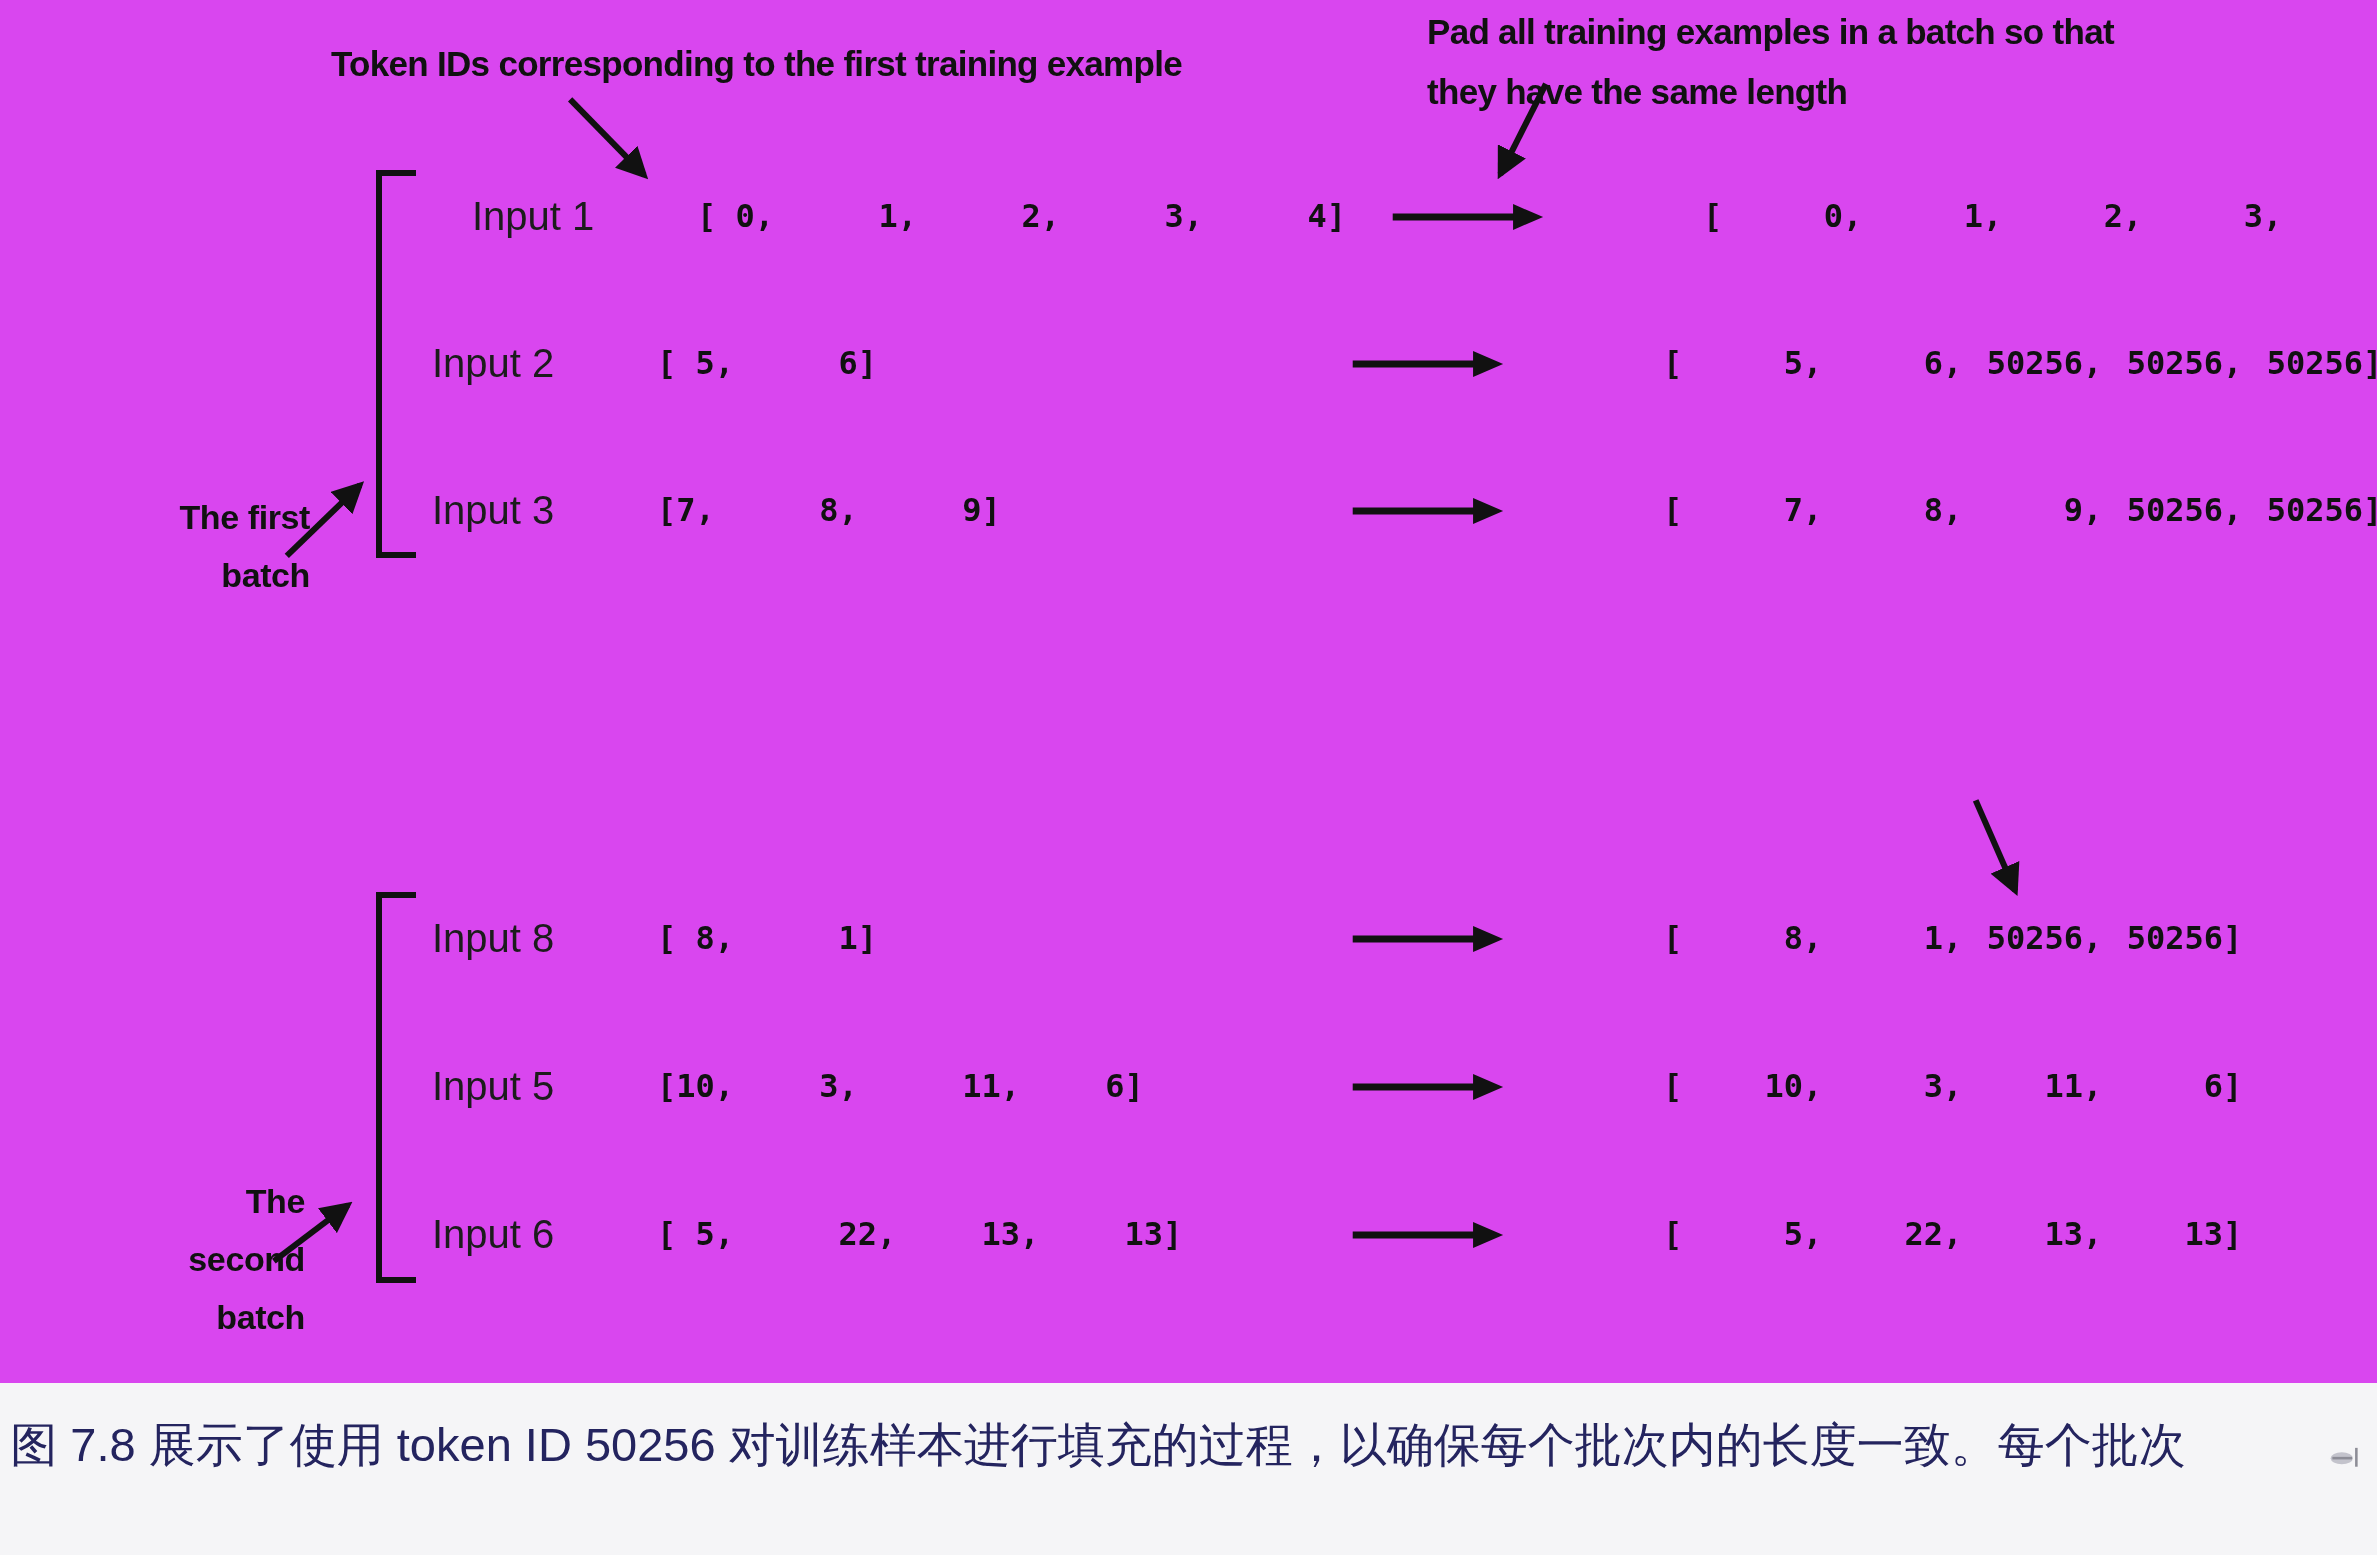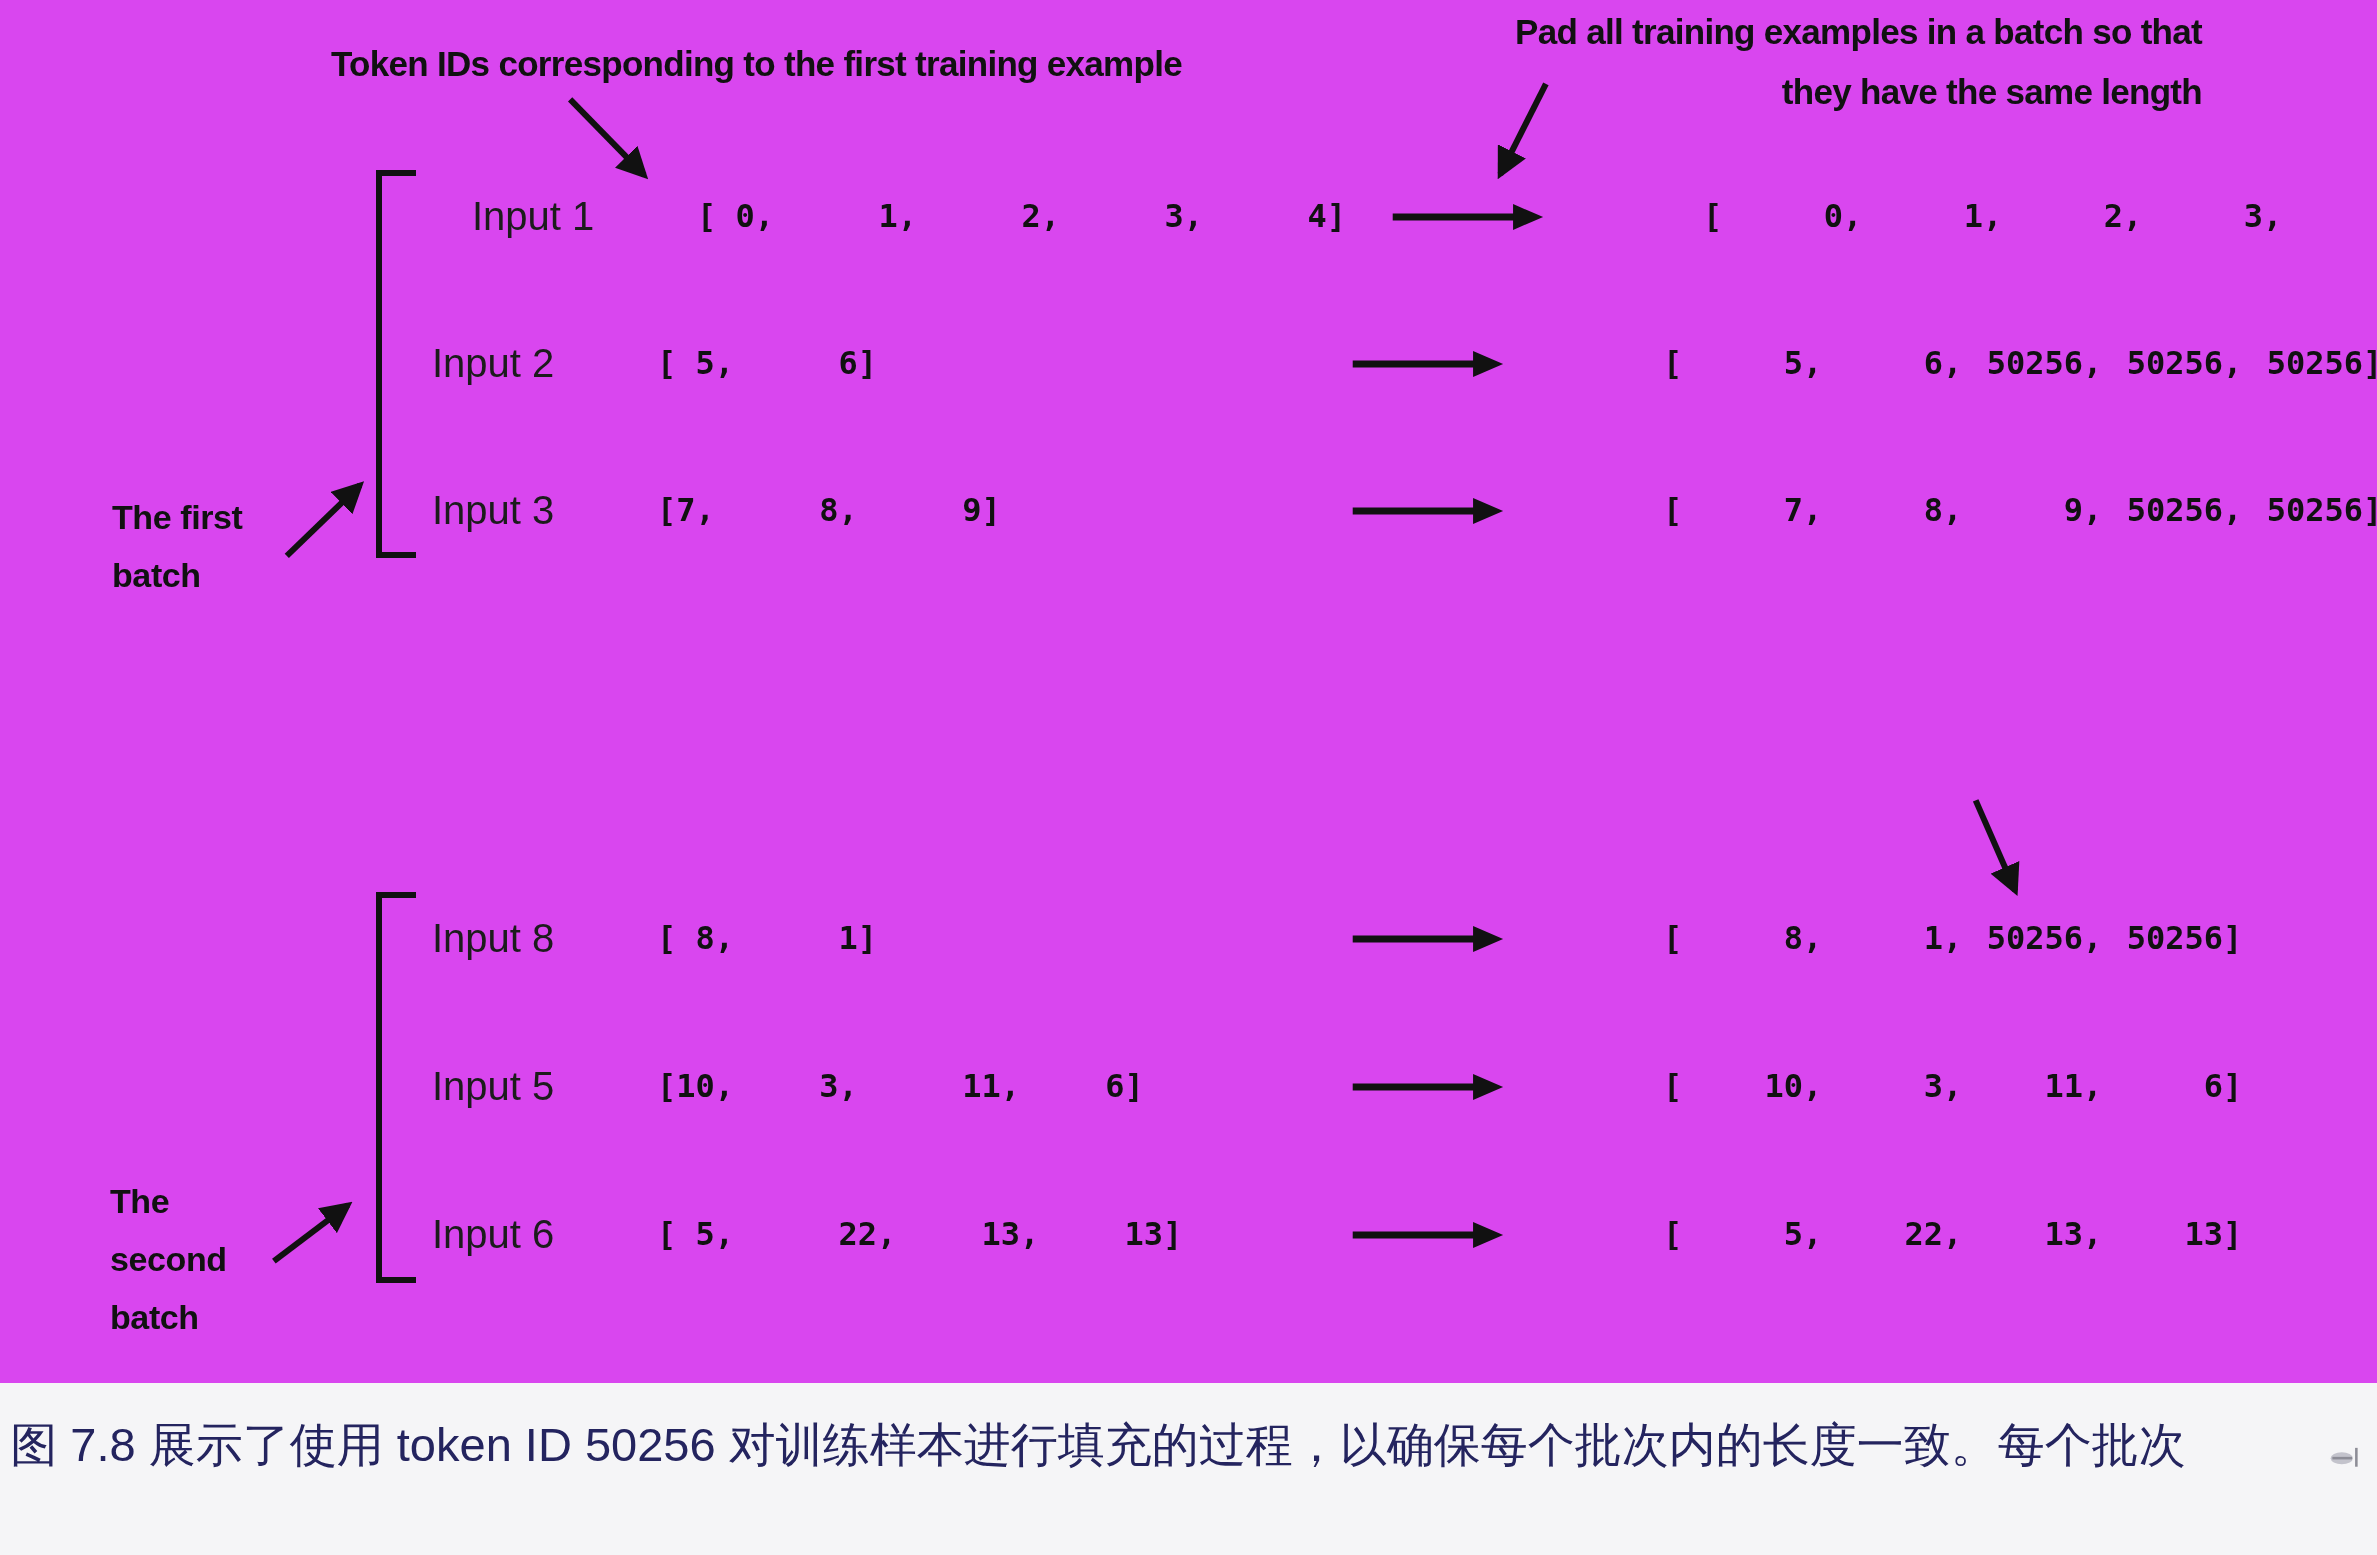--- a/index.html
+++ b/index.html
@@ -7,26 +7,26 @@
     position:relative;width:2377px;height:1556px;overflow:hidden;
     background:#d946ef;color:#161616;
     font-family:"Liberation Sans",sans-serif;
   }
   
   .annot{
     position:absolute;font-weight:bold;font-size:35px;line-height:60px;
     letter-spacing:-0.7px;color:#111;white-space:nowrap;
   }
   #annot-token-ids{left:331px;top:34px;width:853px;}
-  #annot-pad{left:1427px;top:1.7px;width:775px;text-align:right;white-space:normal;}
+  #annot-pad{left:1427px;top:1.7px;width:775px;text-align:left;white-space:normal;}
   #annot-padding-token{left:1533px;top:727px;width:717px;text-align:center;}
   
   .batch-label{
     position:absolute;font-weight:bold;font-size:34px;line-height:58px;
-    text-align:left;color:#111;letter-spacing:-0.4px;
+    text-align:right;color:#111;letter-spacing:-0.4px;
   }
   #batch-label-1{left:112px;top:488px;width:198px;}
   #batch-label-2{left:110px;top:1172px;width:195px;}
   
   .bracket{position:absolute;left:376px;width:40px;border-left:6px solid #111;}
   .bracket::before,.bracket::after{
     content:"";position:absolute;left:0;width:34px;height:6px;background:#111;
   }
   .bracket::before{top:0;}
   .bracket::after{bottom:0;}

